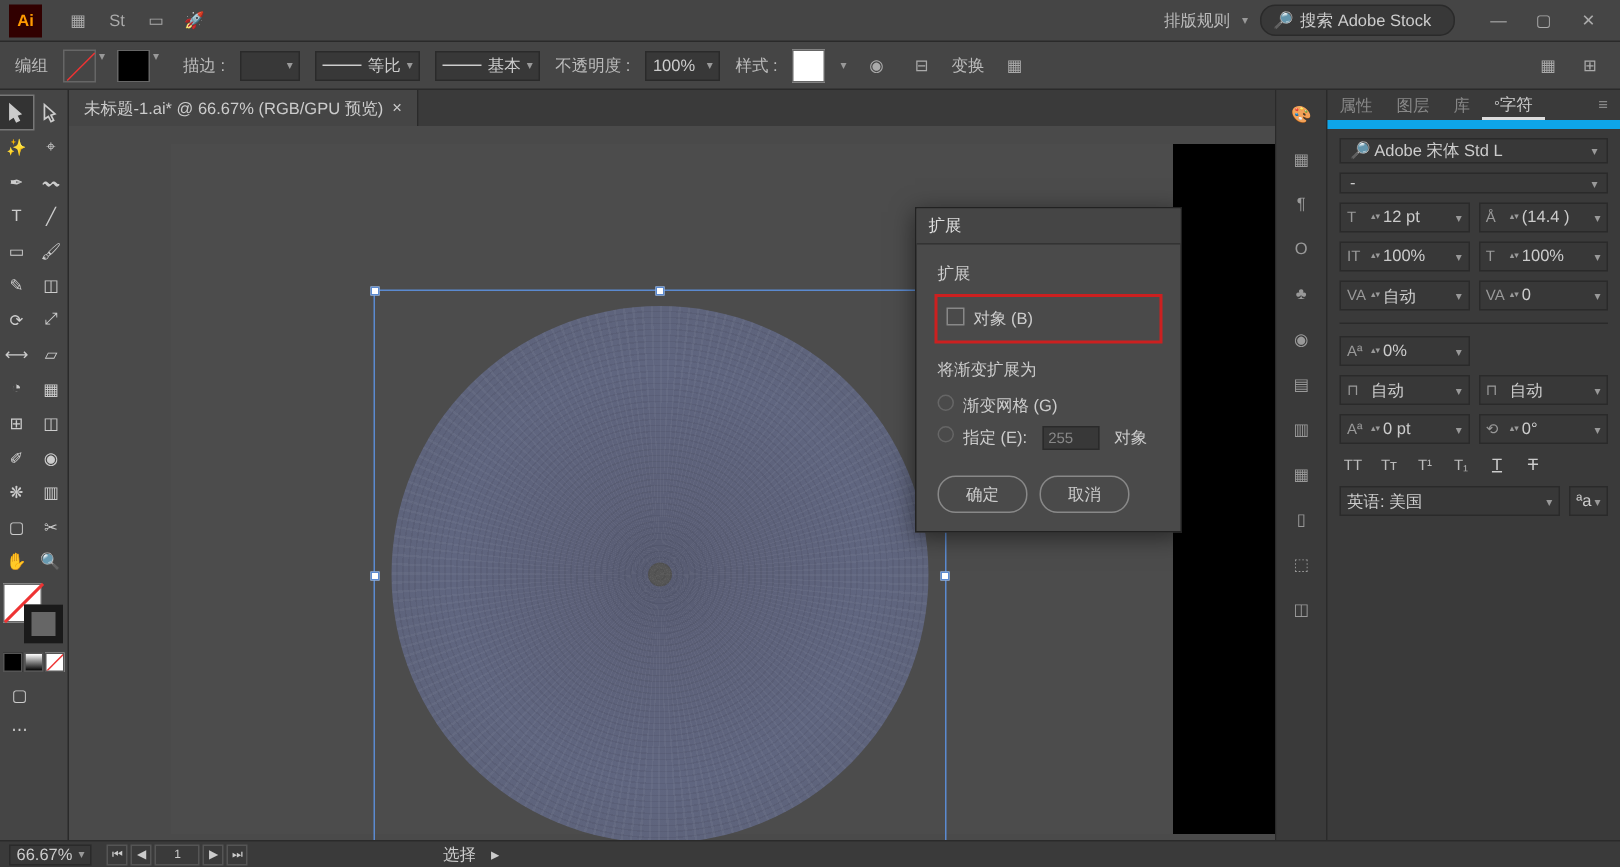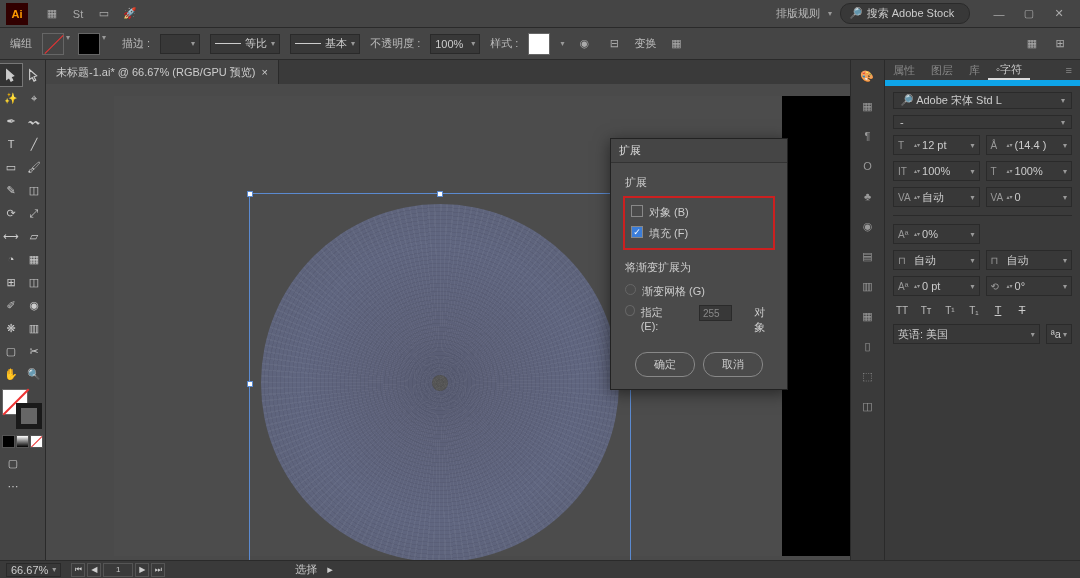--- a/index.html
+++ b/index.html
@@ -82,22 +82,22 @@
 .dlg-title{height:24px;background:#454545;display:flex;align-items:center;padding:0 8px;font-size:11px;border-bottom:1px solid #333;color:#ddd}
 .dlg-body{padding:12px 14px}
 .dlg-sec{color:#ccc;font-size:11px;margin-bottom:6px}
 .redbox{border:2px solid #cc2020;padding:4px 6px;margin:2px -2px 10px -2px}
 .chkrow{display:flex;align-items:flex-start;gap:6px;padding:3px 0;font-size:11px}
 .chkrow.disabled{color:#777}
 .chk{width:12px;height:12px;border:1px solid #888;display:flex;align-items:center;justify-content:center;background:#4a4a4a}
 .chk.on{background:#3b7dd8}
 .chk.on::after{content:"✓";color:#fff;font-size:9px}
 .radio{width:11px;height:11px;border:1px solid #666;border-radius:50%}
-.dlg-inpt{width:38px;height:16px;background:#383838;border:1px solid #2a2a2a;margin:0 16px;color:#888;display:inline-flex;align-items:center;padding:0 3px;font-size:10px}
-.dlg-btns{display:flex;gap:8px;margin-top:14px;justify-content:center}
+.dlg-inpt{width:38px;height:16px;background:#383838;border:1px solid #2a2a2a;margin:0 4px;color:#888;display:inline-flex;align-items:center;padding:0 3px;font-size:10px}
+.dlg-btns{display:flex;gap:8px;margin-top:14px;justify-content:flex-start}
 .dlg-btn{border:1px solid #888;border-radius:12px;padding:4px 18px;cursor:pointer;font-size:11px}
 
 .statusbar{height:18px;background:#3a3a3a;border-top:1px solid #2a2a2a;display:flex;align-items:center;padding:0 6px;gap:10px;font-size:10px;position:absolute;bottom:0;left:0;right:0}
 .sb-zoom{background:#383838;border:1px solid #2a2a2a;padding:0 4px;display:flex;align-items:center;gap:4px}
 .sb-nav{display:flex;gap:2px}
 .sb-navb{width:14px;height:14px;border:1px solid #555;display:flex;align-items:center;justify-content:center;font-size:8px}
 </style>
 </head>
 <body>
 
@@ -383,24 +383,20 @@
 
 <div class="dialog">
   <div class="dlg-title">扩展</div>
   <div class="dlg-body">
     <div class="dlg-sec">扩展</div>
     <div class="redbox">
       <div class="chkrow disabled">
           <span class="chk"></span>
           <span>对象 (B)</span>
         </div>
-      <div class="chkrow">
-          <span class="chk on"></span>
-          <span>填充 (F)</span>
-        </div>
     </div>
     <div class="dlg-sec">将渐变扩展为</div>
     <div class="chkrow disabled">
         <span class="radio"></span>
         <span>渐变网格 (G)</span>
       </div>
     <div class="chkrow disabled">
         <span class="radio"></span>
         <span>指定 (E):</span>
         <span class="dlg-inpt">255</span>

